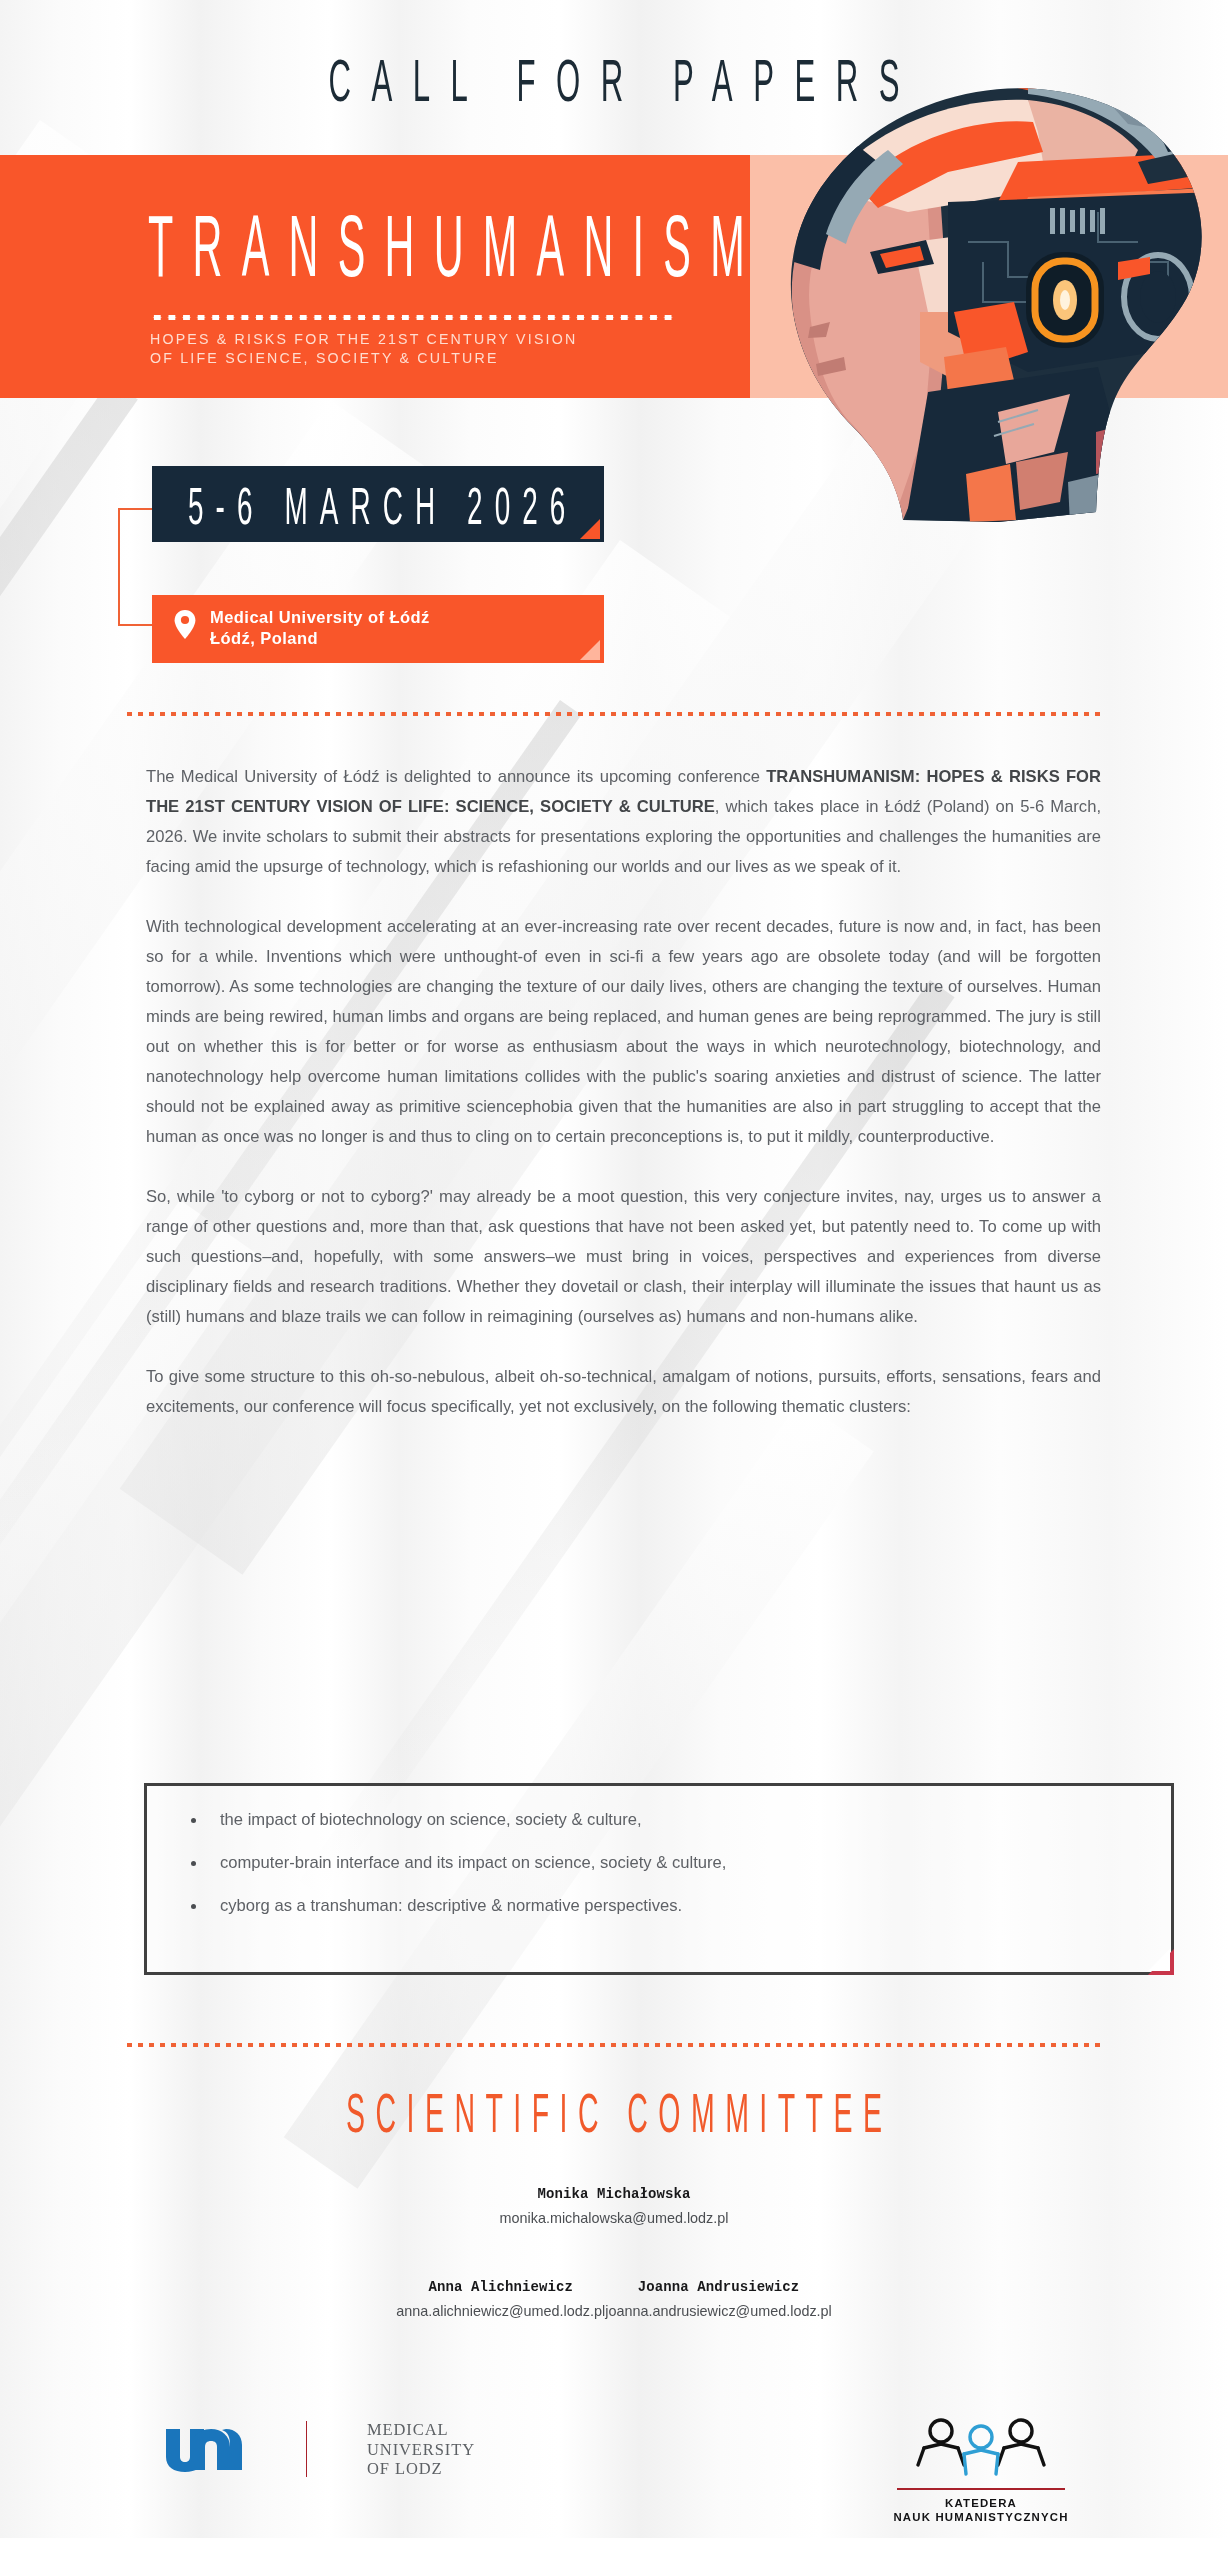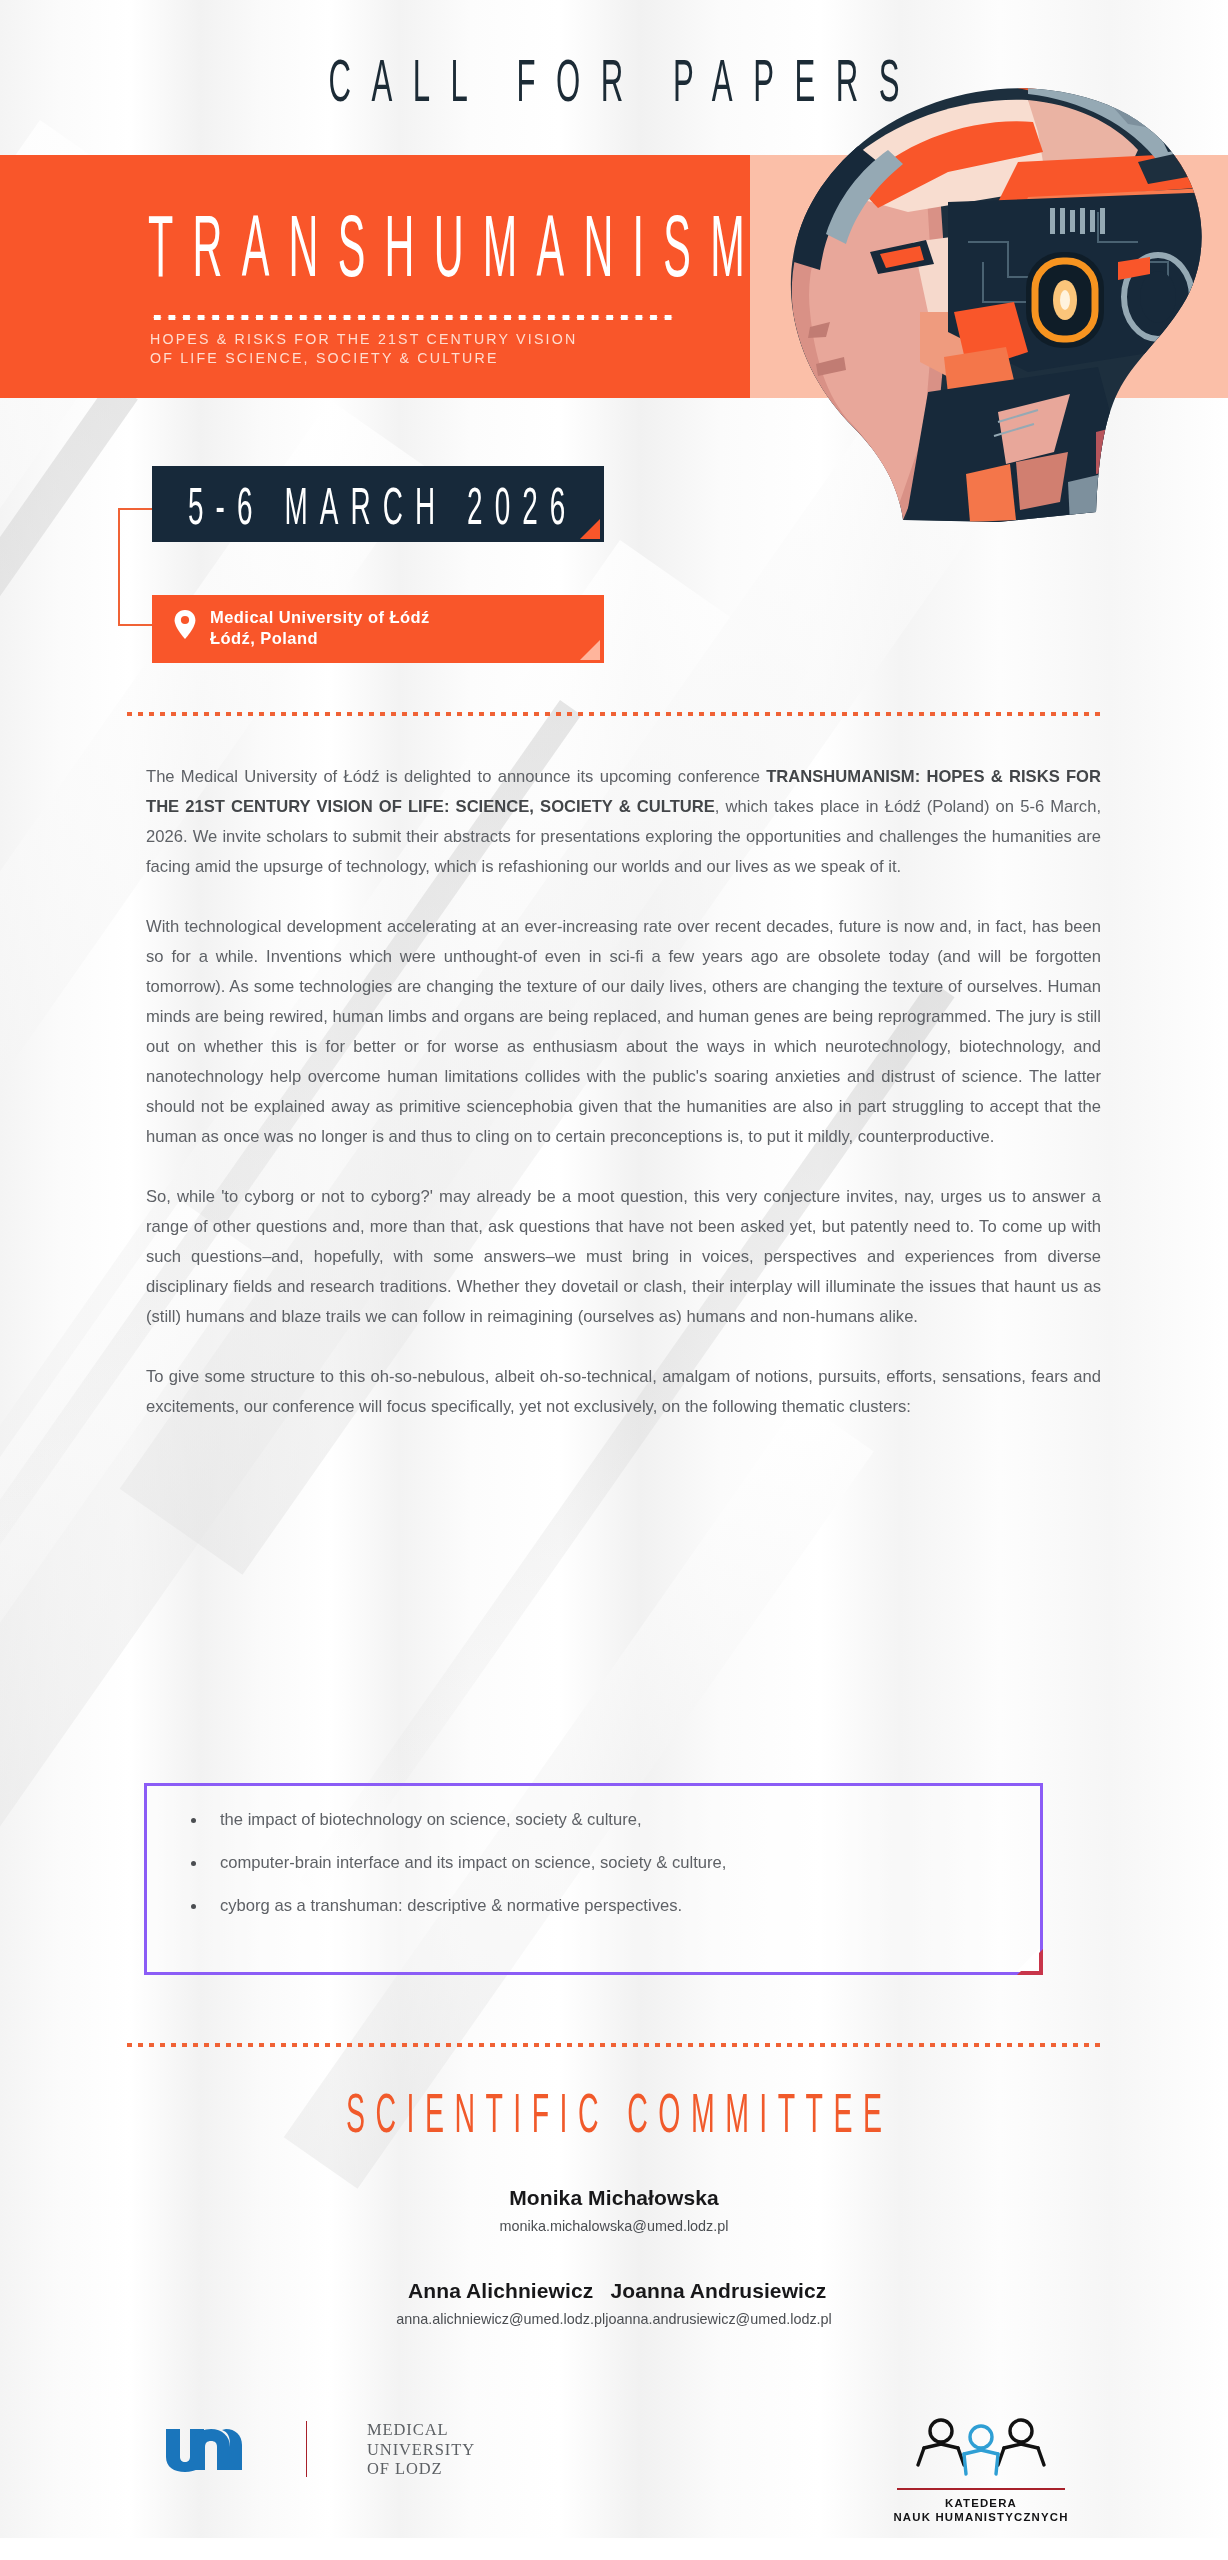--- a/index.html
+++ b/index.html
@@ -230,22 +230,22 @@
     font-weight: 400;
   }
   .body-copy p { margin-bottom: 30px; }
   .body-copy p:last-child { margin-bottom: 12px; }
   .body-copy b { color: #434649; font-weight: 700; }
 
   
   .clusters {
     position: absolute;
     left: 144px; top: 1783px;
-    width: 899px; height: 192px;
-    border: 3px solid #8b5cf6;
+    width: 1030px; height: 192px;
+    border: 3px solid #404040;
     z-index: 6;
     background: rgba(255,255,255,0.35);
   }
   .clusters ul {
     list-style: none;
     margin: 23px 0 0 40px;
     padding: 0;
   }
   .clusters li {
     position: relative;
@@ -304,24 +304,24 @@
   .member-row {
     position: absolute;
     left: 0; right: 0; top: 2279px;
     z-index: 6;
     display: flex;
     justify-content: center;
   }
   .member { text-align: center; }
   .member-name {
     color: #18181a;
-    font-size: 21px;
+    font-size: 14px;
     font-weight: 700;
     letter-spacing: .1px;
-    font-family: Liberation Sans, sans-serif;
+    font-family: Liberation Mono, monospace;
   }
   .member-mail {
     margin-top: 8px;
     color: #4b4e52;
     font-size: 14.4px;
     font-weight: 400;
     font-family: "Liberation Sans", sans-serif;
   }
 
   

